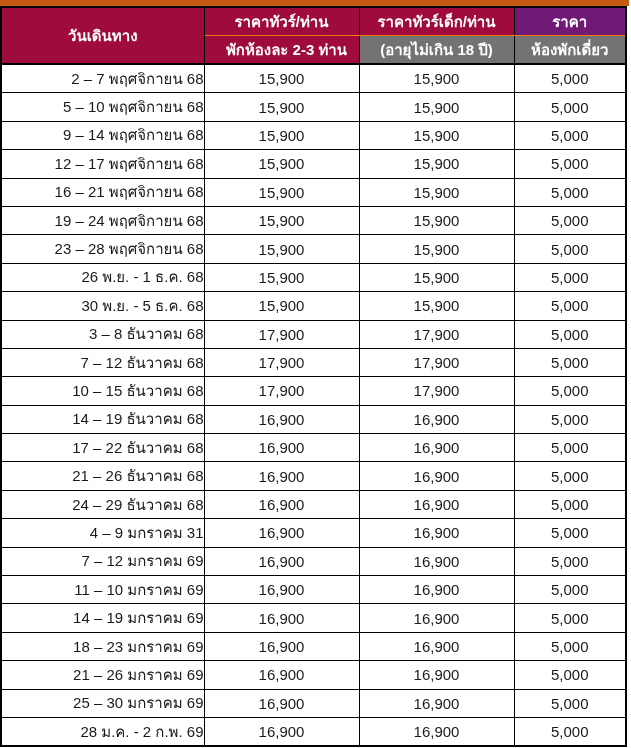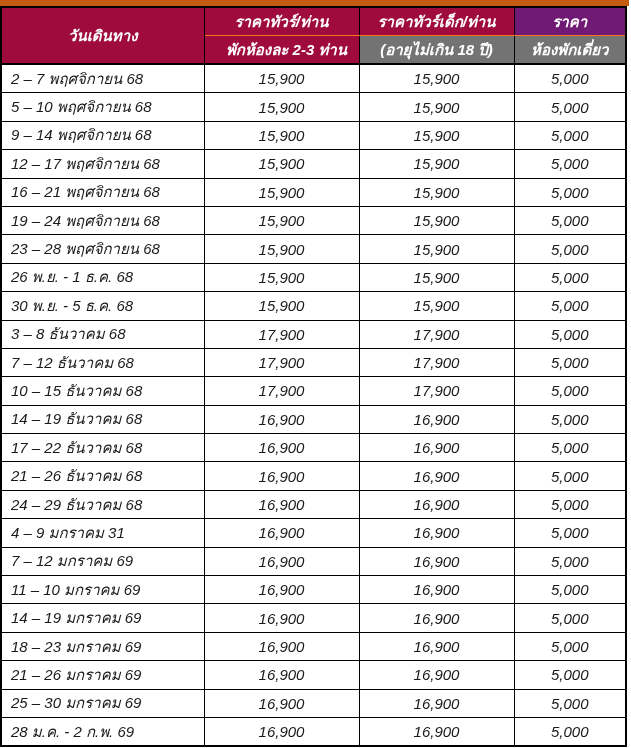--- a/index.html
+++ b/index.html
@@ -9,21 +9,20 @@
     width: 631px;
     height: 748px;
     font-family: "Liberation Sans", sans-serif;
     overflow: hidden;
   }
   .page {
     position: relative;
     width: 631px;
     height: 748px;
     background: #ffffff;
-    font-style: italic;
   }
   .top-bar {
     width: 629px;
     height: 6px;
   }
   table.price-table {
     border-collapse: collapse;
     table-layout: fixed;
     width: 625px;
     border: 2px solid #000000;
@@ -52,21 +51,21 @@
   }
   tbody td {
     border: 1px solid #000000;
     height: 27.4px;
     font-size: 15px;
     color: #1a1a1a;
     background: #ffffff;
     padding: 0;
   }
   tbody td.date {
-    text-align: left;
+    text-align: right;
     padding-left: 9px;
   }
   tbody td.num {
     text-align: center;
   }
 </style>
 </head>
 <body>
 
 <div class="page">

